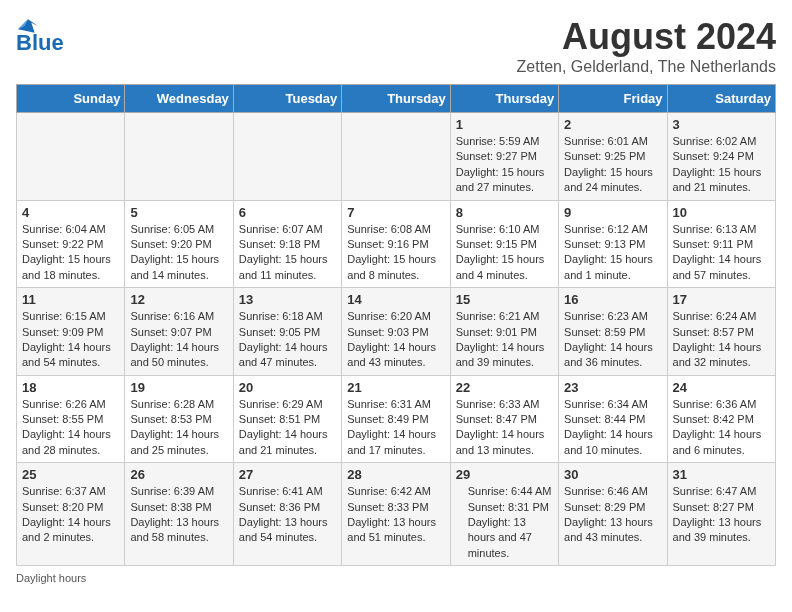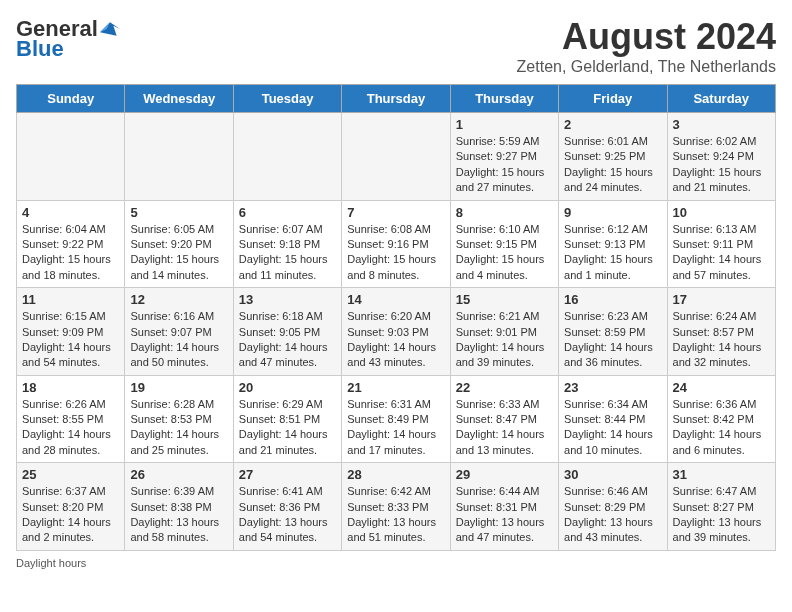--- a/index.html
+++ b/index.html
@@ -54,22 +54,22 @@
     }
     table {
       width: 100%;
       border-collapse: collapse;
     }
     thead tr th {
       background-color: #2979c0;
       color: #fff;
       font-size: 13px;
       font-weight: bold;
-      padding: 6px 16px;
-      text-align: center;
+      padding: 6px 4px;
+      text-align: right;
       border: 1px solid #aaa;
     }
     tbody tr td {
       vertical-align: top;
       border: 1px solid #ccc;
       padding: 4px 5px;
       font-size: 11px;
       color: #333;
       width: calc(100% / 7);
       min-height: 80px;
@@ -91,21 +91,20 @@
       font-size: 11px;
       color: #555;
     }
   </style>
 </head>
 <body>
 
 <div class="header">
   <div class="logo">
     <div class="logo-text">
-      <span class="logo-general">General</span>
       <svg class="logo-icon" viewBox="0 0 30 30">
         <polygon points="0,20 15,5 30,15 20,10 25,25" fill="#1a6bb5"></polygon>
         <polygon points="0,20 10,15 15,5" fill="#5aa0e0"></polygon>
       </svg>
     </div>
     <span class="logo-blue" style="margin-top:-6px;">Blue</span>
   </div>
   <div class="title-block">
     <div class="month-title">August 2024</div>
     <div class="location-title">Zetten, Gelderland, The Netherlands</div>
@@ -301,21 +300,21 @@
 Daylight: 13 hours and 54 minutes.</div>
         </td>
         <td>
           <div class="day-number">28</div>
           <div class="day-info" style="white-space: pre-line;">Sunrise: 6:42 AM
 Sunset: 8:33 PM
 Daylight: 13 hours and 51 minutes.</div>
         </td>
         <td>
           <div class="day-number">29</div>
-          <div class="day-info" style="white-space: pre-line;">Sunrise: 6:44 AM
+          <div class="day-info" style="white-space: pre-line; margin-left: 12px;">Sunrise: 6:44 AM
 Sunset: 8:31 PM
 Daylight: 13 hours and 47 minutes.</div>
         </td>
         <td>
           <div class="day-number">30</div>
           <div class="day-info" style="white-space: pre-line;">Sunrise: 6:46 AM
 Sunset: 8:29 PM
 Daylight: 13 hours and 43 minutes.</div>
         </td>
         <td>

